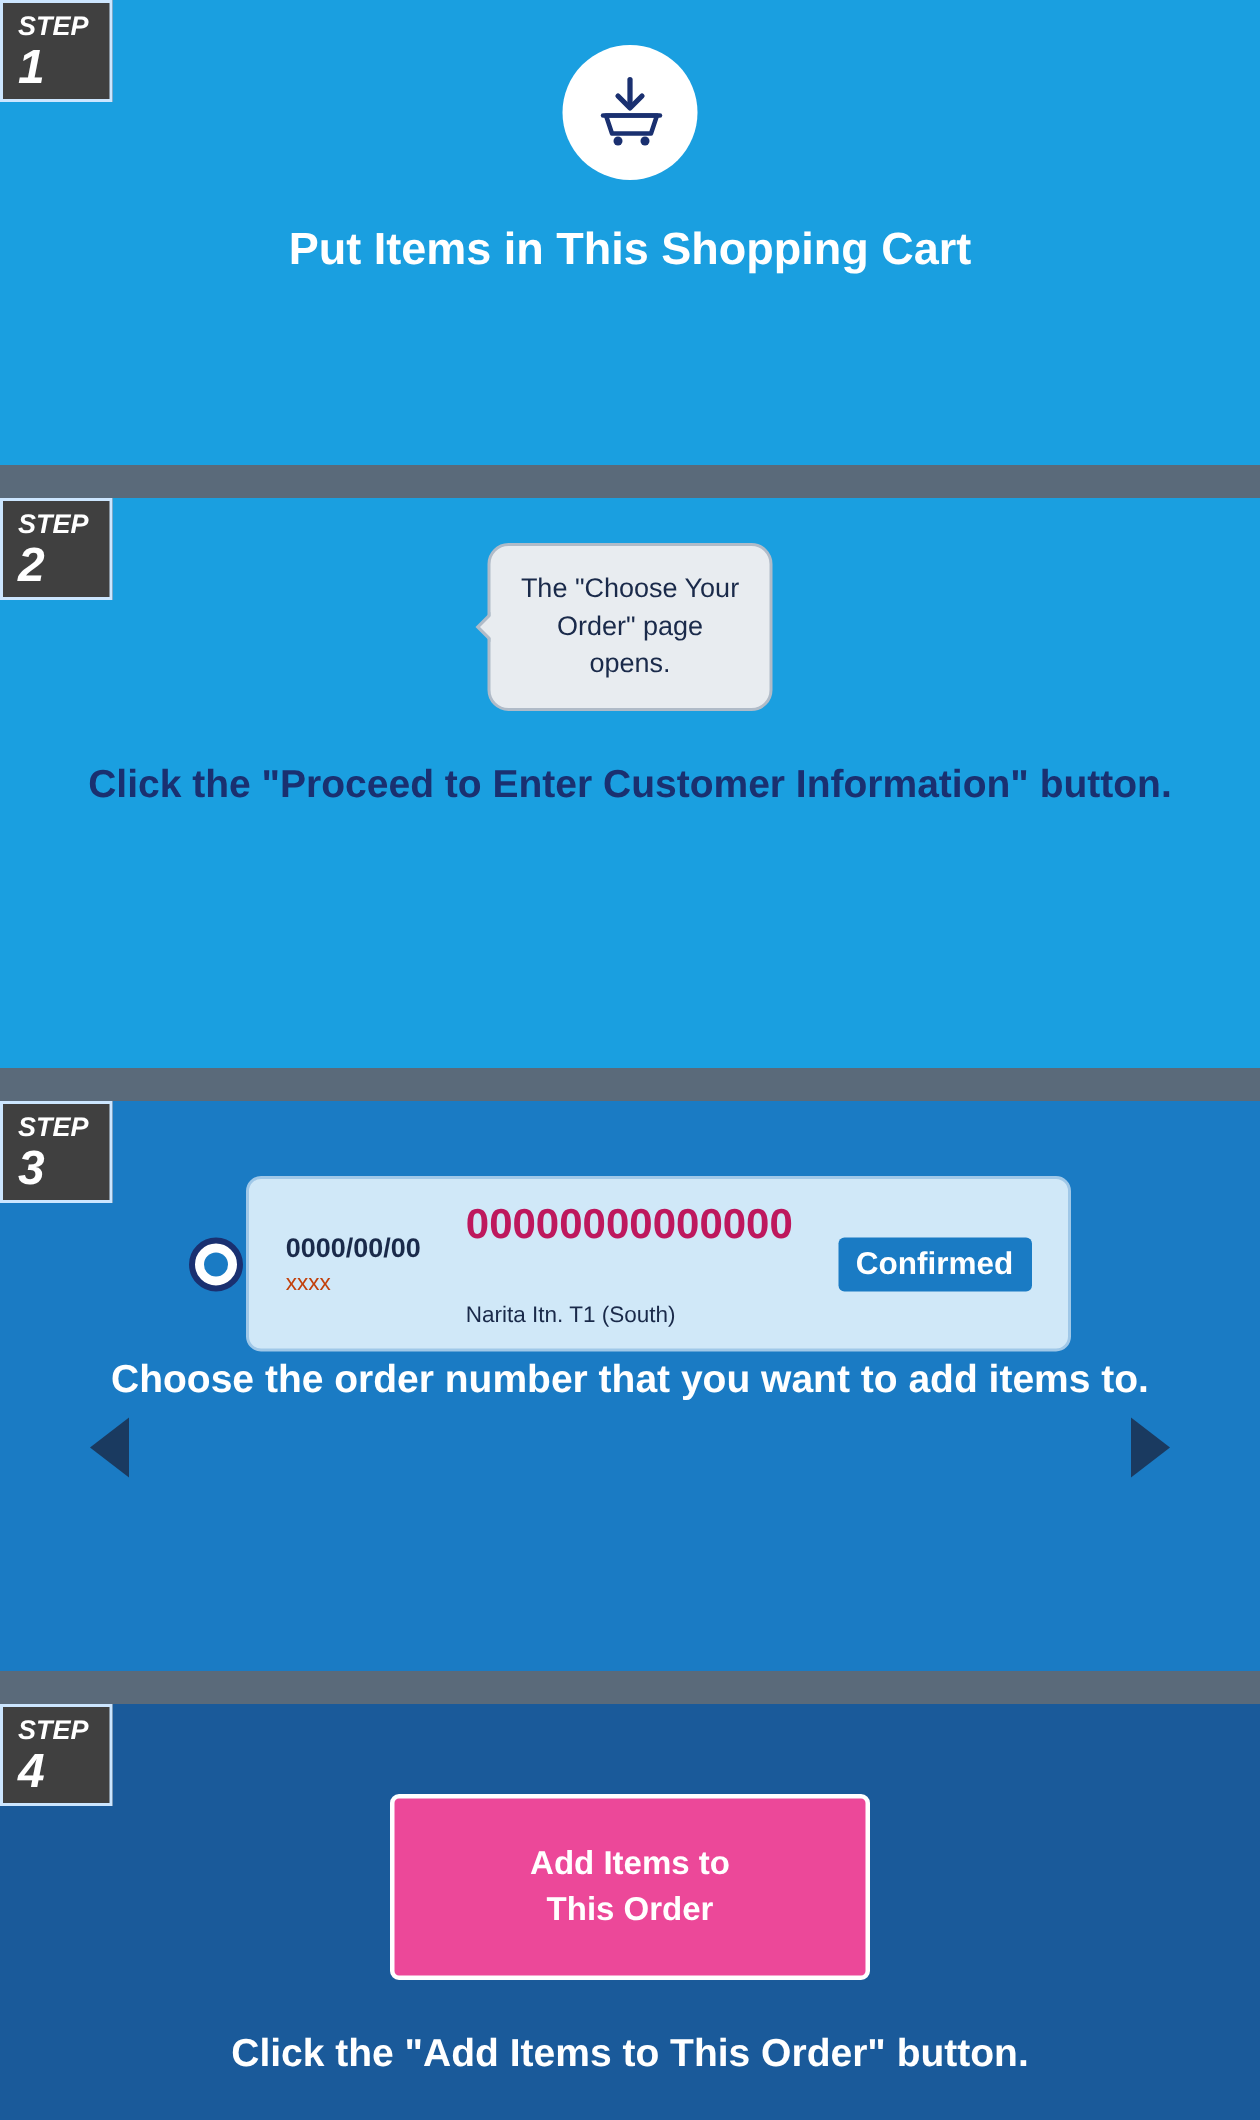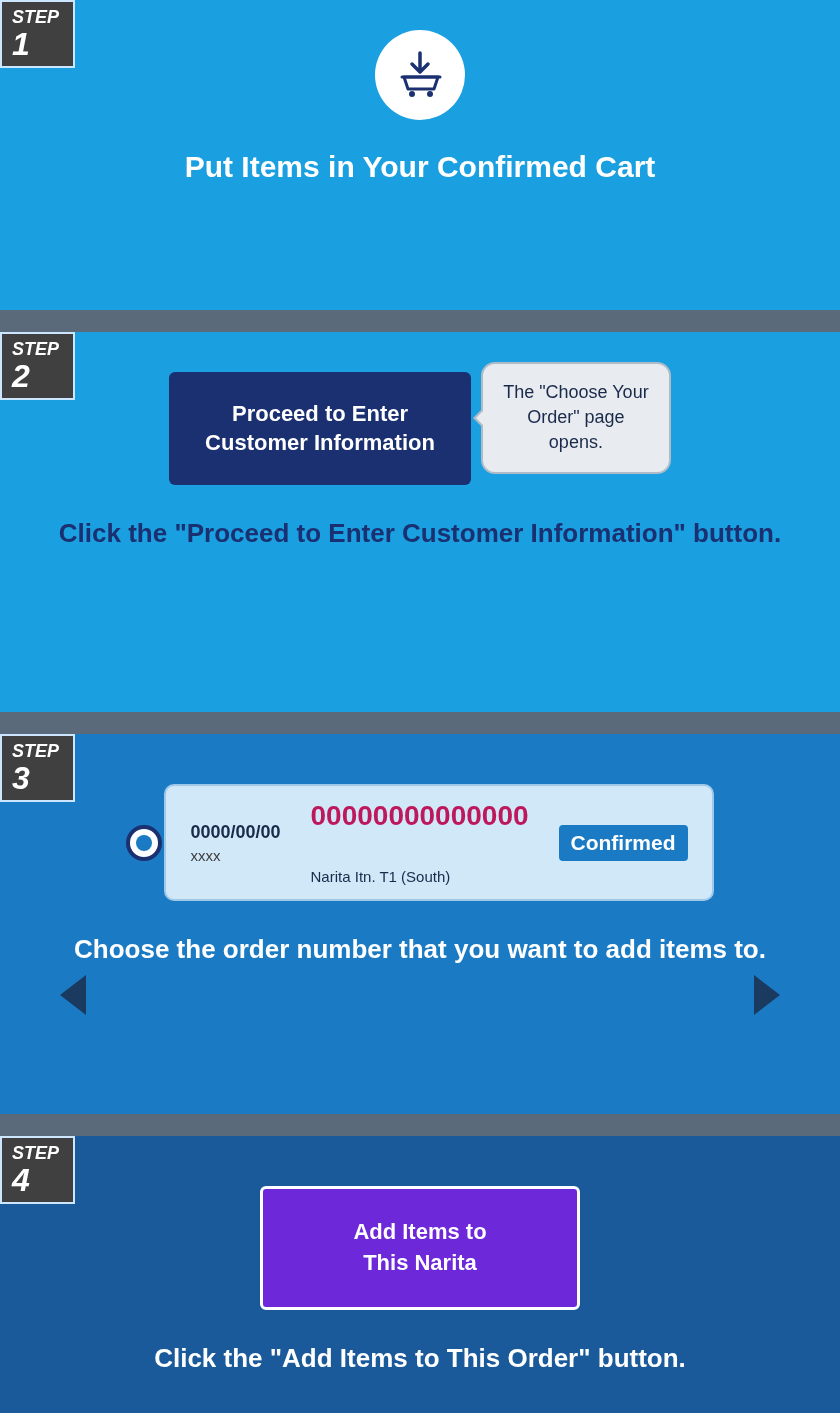--- a/index.html
+++ b/index.html
@@ -192,21 +192,21 @@
       flex-direction: column;
       gap: 4px;
     }
     .order-date {
       font-size: 18px;
       color: #1a2a4a;
       font-weight: bold;
     }
     .order-code {
       font-size: 15px;
-      color: #404040;
+      color: #c2410c;
     }
     .order-id {
       font-size: 28px;
       color: #be185d;
       font-weight: bold;
     }
     .order-location {
       font-size: 15px;
       color: #1a2a4a;
       margin-top: 36px;
@@ -217,21 +217,20 @@
       border-radius: 4px;
       padding: 6px 12px;
       font-size: 21px;
       font-weight: bold;
     }
     .section-3-desc {
       color: #fff;
       font-size: 26px;
       font-weight: bold;
       text-align: right;
-      margin-top: 30px;
       line-height: 1.4;
       padding: 0 20px;
     }
     .arrows-row {
       display: flex;
       justify-content: space-between;
       width: 100%;
       padding: 0 40px;
       margin-top: 8px;
     }
@@ -254,31 +253,31 @@
     .section-4 {
       position: relative;
       background: #1a5a9a;
       padding: 20px 20px 40px 20px;
       display: flex;
       flex-direction: column;
       align-items: center;
       min-height: 360px;
     }
     .add-items-btn {
-      background: #6d28d9;
+      background: #ec4899;
       color: #fff;
       border: 3px solid #fff;
       border-radius: 6px;
       padding: 28px 60px;
       font-size: 22px;
       font-weight: bold;
       cursor: pointer;
       text-align: center;
       line-height: 1.4;
-      margin-top: 30px;
+      margin-top: 40px;
       min-width: 320px;
     }
     .section-4-desc {
       color: #fff;
       font-size: 26px;
       font-weight: bold;
       text-align: center;
       margin-top: 30px;
       line-height: 1.4;
       padding: 0 20px;
@@ -298,34 +297,31 @@
       <line x1="26" y1="4" x2="26" y2="22" stroke="#1a3070" stroke-width="3.5" stroke-linecap="round"></line>
       <polyline points="18,15 26,23 34,15" fill="none" stroke="#1a3070" stroke-width="3.5" stroke-linecap="round" stroke-linejoin="round"></polyline>
 
       <path d="M10 28 L14 40 L40 40 L44 28 Z" fill="none" stroke="#1a3070" stroke-width="3" stroke-linejoin="round"></path>
       <line x1="8" y1="28" x2="46" y2="28" stroke="#1a3070" stroke-width="3" stroke-linecap="round"></line>
 
       <circle cx="18" cy="45" r="3" fill="#1a3070"></circle>
       <circle cx="36" cy="45" r="3" fill="#1a3070"></circle>
     </svg>
   </div>
-  <div class="section-1-title">Put Items in Your Confirmed Cart</div>
+  <div class="section-1-title">Put Items in This Shopping Cart</div>
 </div>
 
 <div class="divider"></div>
 
 <div class="section-2">
   <div class="step-badge">
     <span class="step-word">STEP</span>
     <span class="step-num">2</span>
   </div>
   <div class="section-2-content">
-    <button class="proceed-btn">
-      <span>Proceed to Enter<br>Customer Information</span>
-    </button>
     <div class="speech-bubble">
       <span>The "Choose Your Order" page opens.</span>
     </div>
   </div>
   <div class="section-2-desc">Click the "Proceed to Enter Customer Information" button.</div>
 </div>
 
 <div class="divider"></div>
 
 <div class="section-3">
@@ -358,16 +354,16 @@
 
 <div class="divider"></div>
 
 <div class="section-4">
   <div class="step-badge">
     <span class="step-word">STEP</span>
     <span class="step-num">4</span>
   </div>
   <button class="add-items-btn">
     <span>Add Items to</span><br>
-    <span>This Narita</span>
+    <span>This Order</span>
   </button>
   <div class="section-4-desc">Click the "Add Items to This Order" button.</div>
 </div>
 
 </body></html>

